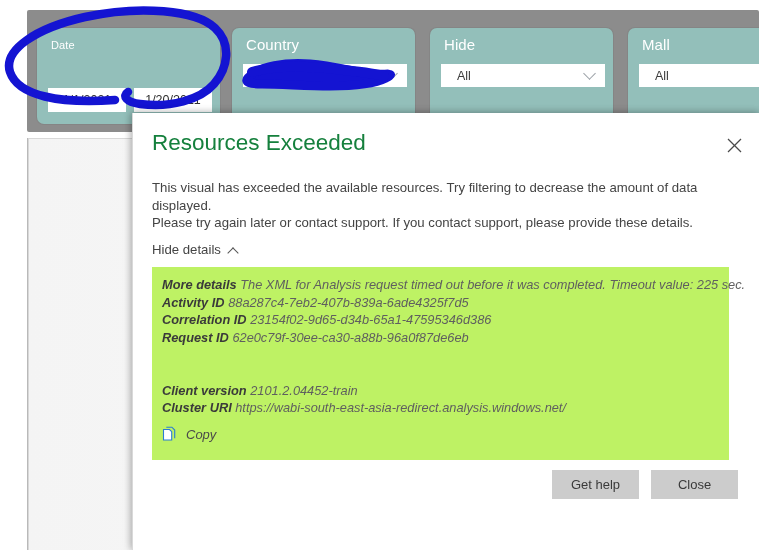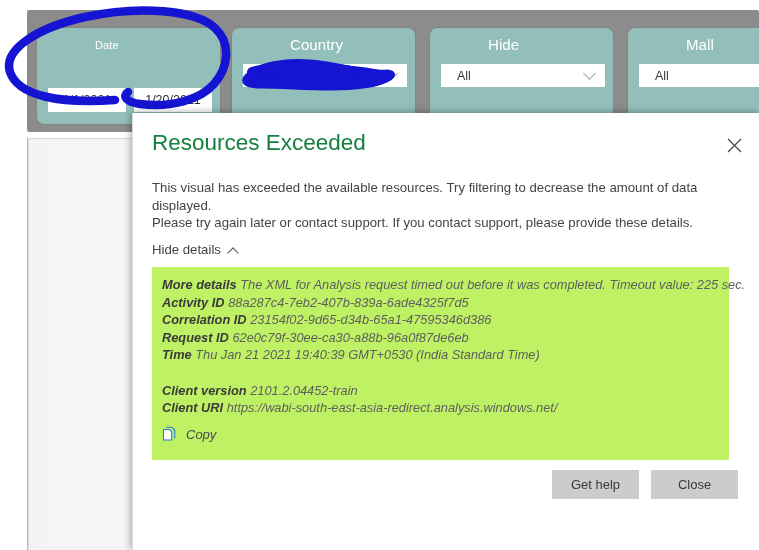--- a/index.html
+++ b/index.html
@@ -29,21 +29,21 @@
   }
 
   .slicer{
     position:absolute;top:28px;height:96px;
     background:#93bfba;
     border-radius:7px;
     box-shadow:0 0 0 1px rgba(120,120,120,.35);
   }
   .slicer-title{
     position:absolute;left:14px;top:8px;
-    font-size:15px;color:#ffffff;letter-spacing:.1px;white-space:nowrap;margin-left:44px;
+    font-size:15px;color:#ffffff;letter-spacing:.1px;white-space:nowrap;
   }
   .slicer-title.small{font-size:11px;top:11px;}
   .slicer-field{
     position:absolute;top:36px;height:23px;background:#ffffff;
     display:flex;align-items:center;
   }
   .slicer-field .val{
     font-size:12.5px;color:#3b3b3b;padding-left:16px;white-space:nowrap;
   }
   .chevron{
@@ -219,23 +219,22 @@
     <span>Hide details</span>
     <span class="caret"></span>
   </div>
 
   <div id="details-box">
 
     <div class="detail-row" style="top: 9px;"><span class="k">More details</span>  <span class="v">The XML for Analysis request timed out before it was completed. Timeout value: 225 sec.</span></div>
       <div class="detail-row" style="top: 26.6px;"><span class="k">Activity ID</span>  <span class="v">88a287c4-7eb2-407b-839a-6ade4325f7d5</span></div>
       <div class="detail-row" style="top: 44.2px;"><span class="k">Correlation ID</span>  <span class="v">23154f02-9d65-d34b-65a1-47595346d386</span></div>
       <div class="detail-row" style="top: 61.8px;"><span class="k">Request ID</span>  <span class="v">62e0c79f-30ee-ca30-a88b-96a0f87de6eb</span></div>
-      <div class="detail-row" style="top: 79.4px;"><span class="k">Time</span>  <span class="v">Thu Jan 21 2021 19:40:39 GMT+0530 (India Standard Time)</span></div>
       <div class="detail-row" style="top: 114.6px;"><span class="k">Client version</span>  <span class="v">2101.2.04452-train</span></div>
-      <div class="detail-row" style="top: 132.2px;"><span class="k">Client URI</span>  <span class="v">https://wabi-south-east-asia-redirect.analysis.windows.net/</span></div>
+      <div class="detail-row" style="top: 132.2px;"><span class="k">Cluster URI</span>  <span class="v">https://wabi-south-east-asia-redirect.analysis.windows.net/</span></div>
       <div id="copy-link">
       <svg width="15" height="16" viewBox="0 0 15 16">
         <path d="M1.5 3.5 h6 l2.2 2.2 v8.3 h-8.2 z" fill="#ffffff" stroke="#2b7cd3" stroke-width="1.1"></path>
         <path d="M4.3 1.2 h5.6 l2.8 2.8 v8.2" fill="none" stroke="#2b7cd3" stroke-width="1.1"></path>
       </svg>
       <span class="label">Copy</span>
     </div>
   </div>
 
   <button class="dlg-btn" id="btn-get-help">Get help</button>

